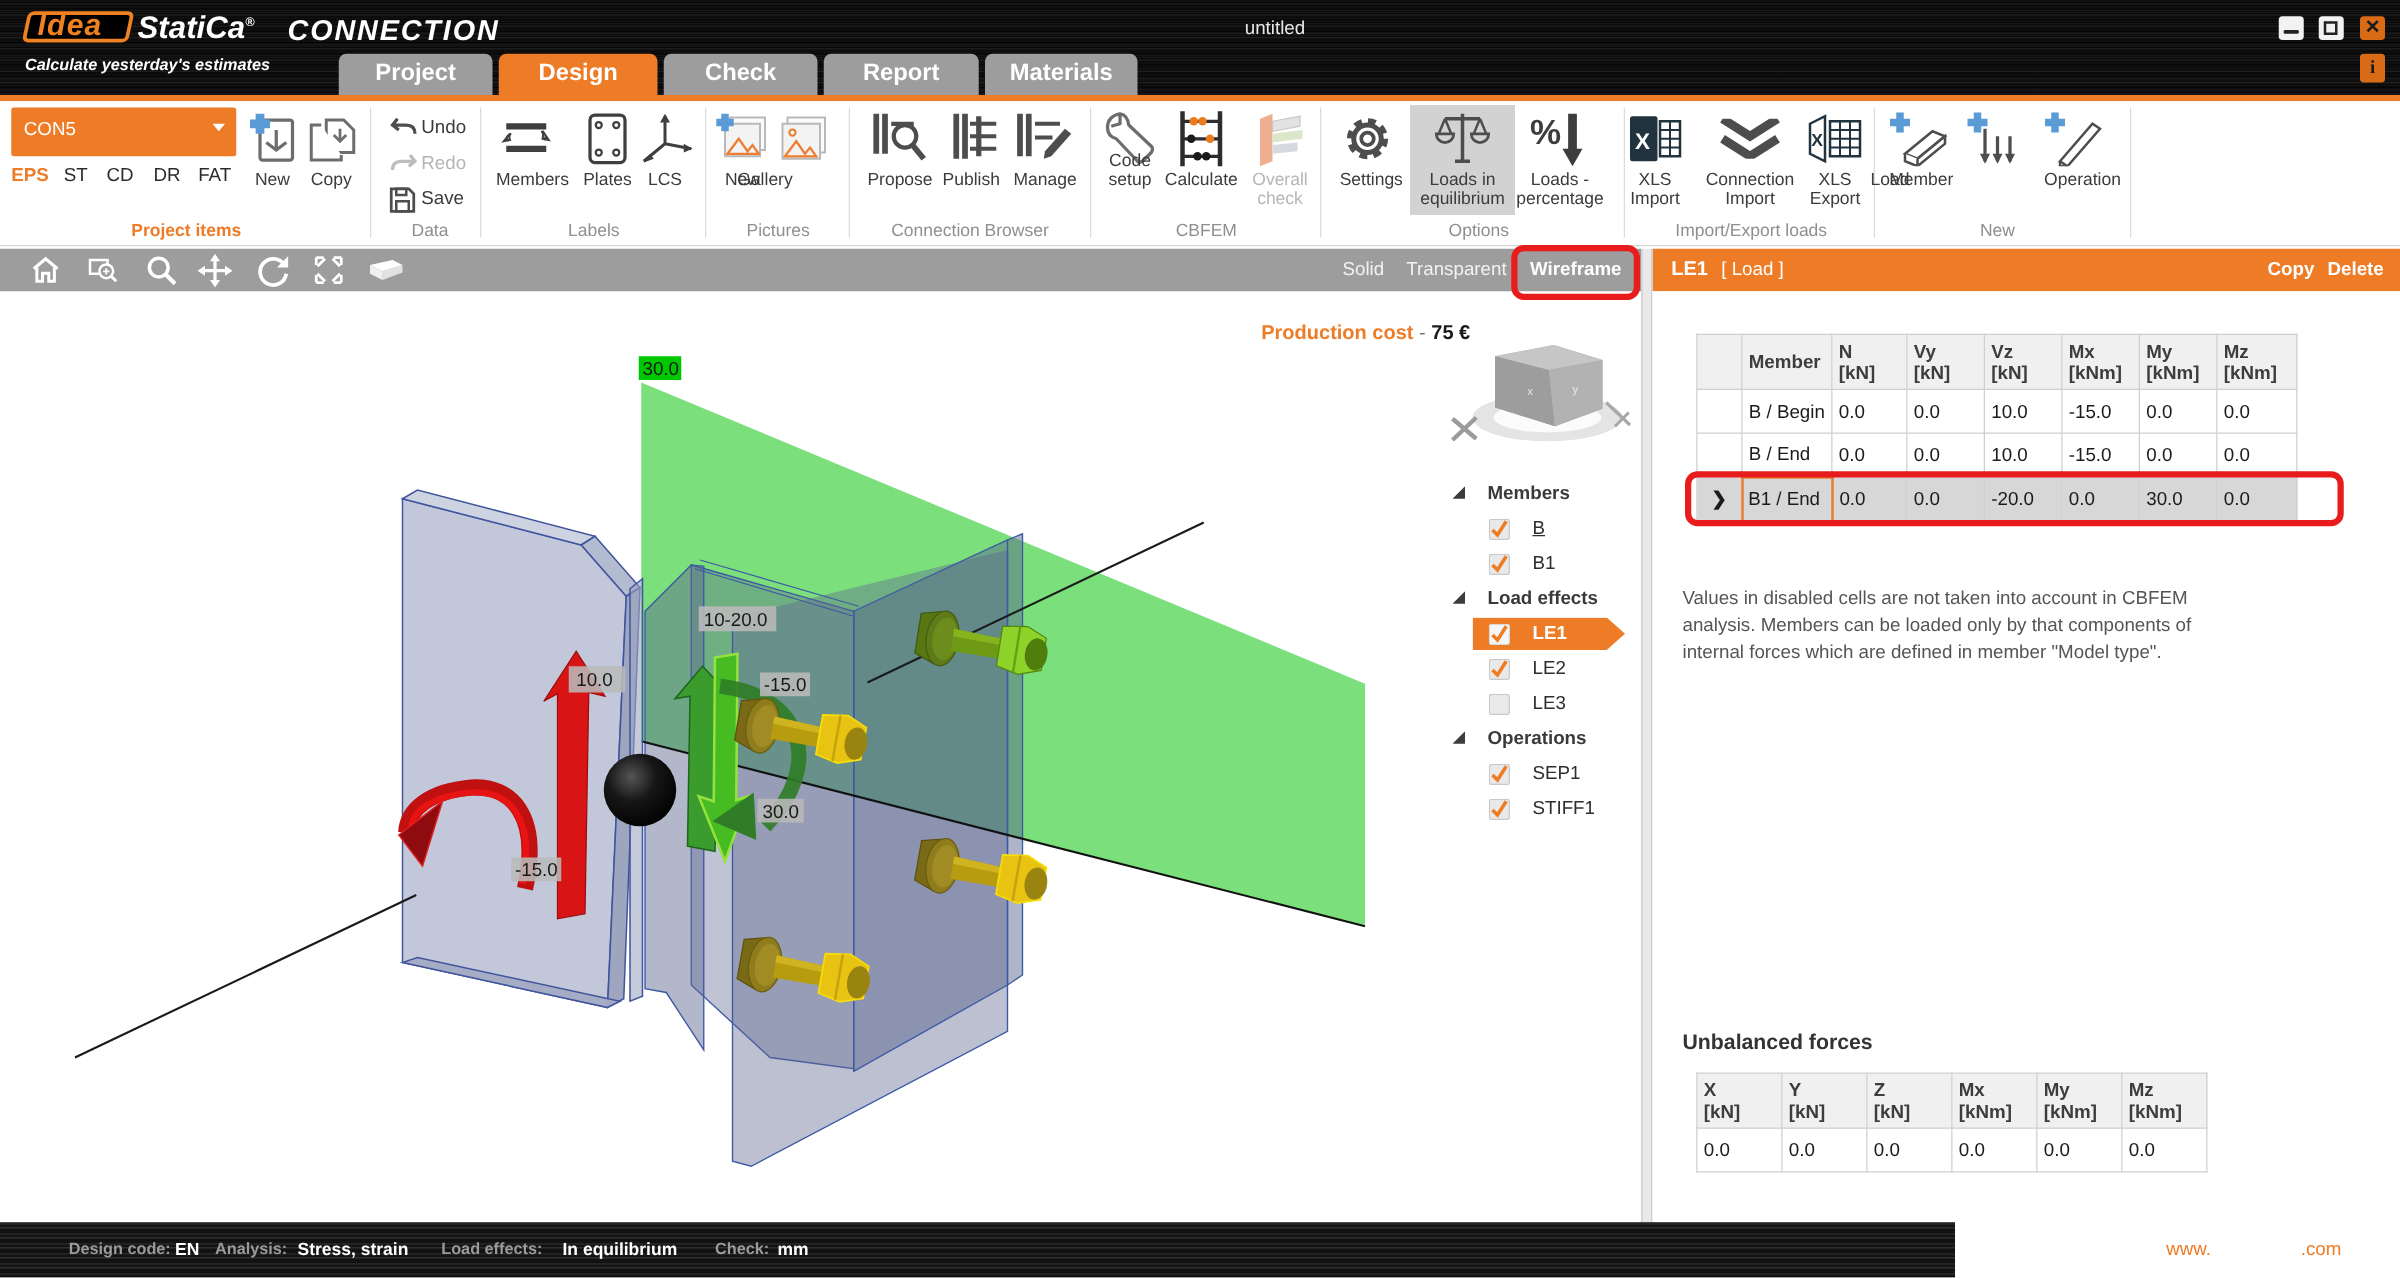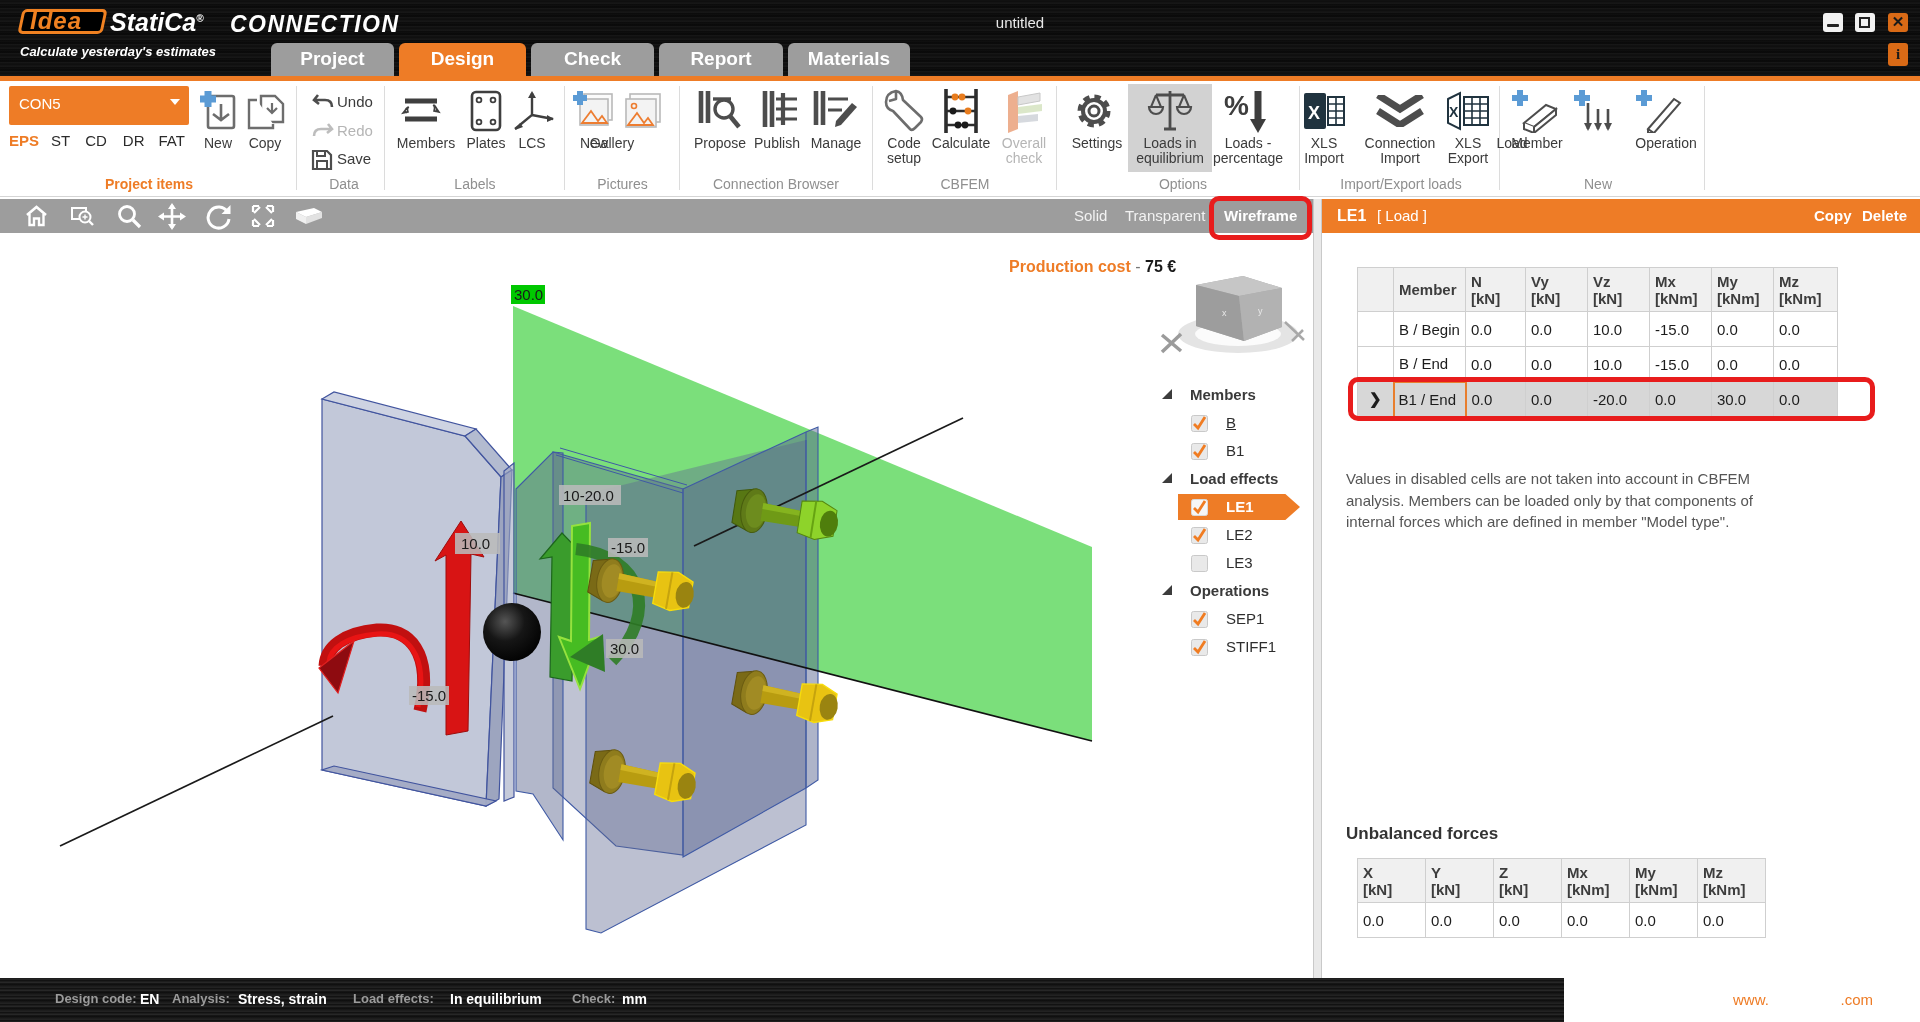--- a/index.html
+++ b/index.html
@@ -186,21 +186,21 @@
     <path d="M16 10 L36 10 M16 21 L30 21" stroke="#4d4d4d" stroke-width="3.2"></path>
     <path d="M24 32 L40 14 L45 18 L29 36 L23 38 Z" fill="#4d4d4d"></path>
   </svg>
   <div class="blabel" style="left:805px;top:55px;width:62px;">Manage</div>
   <div class="glabel" style="left:690px;width:172px;">Connection Browser</div>
   <div class="rsep" style="left:872px;"></div>
 
   <svg class="abs" style="left:882px;top:8px;" width="44" height="44" viewBox="0 0 44 44">
     <path d="M14 2 Q4 4 4 13 Q4 20 11 22 L28 40 Q30 42 33 39 L39 33 Q41 30 39 28 L21 11 Q20 3 14 2 Z M14 2 L14 10 L7 12" fill="none" stroke="#6d6d6d" stroke-width="2.6" stroke-linejoin="round"></path>
   </svg>
-  <div class="blabel" style="left:878px;top:55px;width:52px;">Code<br>setup</div>
+  <div class="blabel" style="left:878px;top:40px;width:52px;">Code<br>setup</div>
   <svg class="abs" style="left:938px;top:6px;" width="46" height="48" viewBox="0 0 46 48">
     <path d="M8 2 L8 46 M38 2 L38 46" stroke="#2d2d2d" stroke-width="3.6"></path>
     <path d="M8 10 L38 10 M8 24 L38 24 M8 38 L38 38" stroke="#2d2d2d" stroke-width="2.6"></path>
     <circle cx="17" cy="10" r="3.4" fill="#e87c1e"></circle>
         <circle cx="24" cy="10" r="3.4" fill="#e87c1e"></circle>
     <circle cx="15" cy="24" r="3.4" fill="#1a1a1a"></circle>
         <circle cx="30" cy="24" r="3.4" fill="#e87c1e"></circle>
     <circle cx="20" cy="38" r="3.4" fill="#1a1a1a"></circle>
         <circle cx="27" cy="38" r="3.4" fill="#1a1a1a"></circle>
   </svg>

